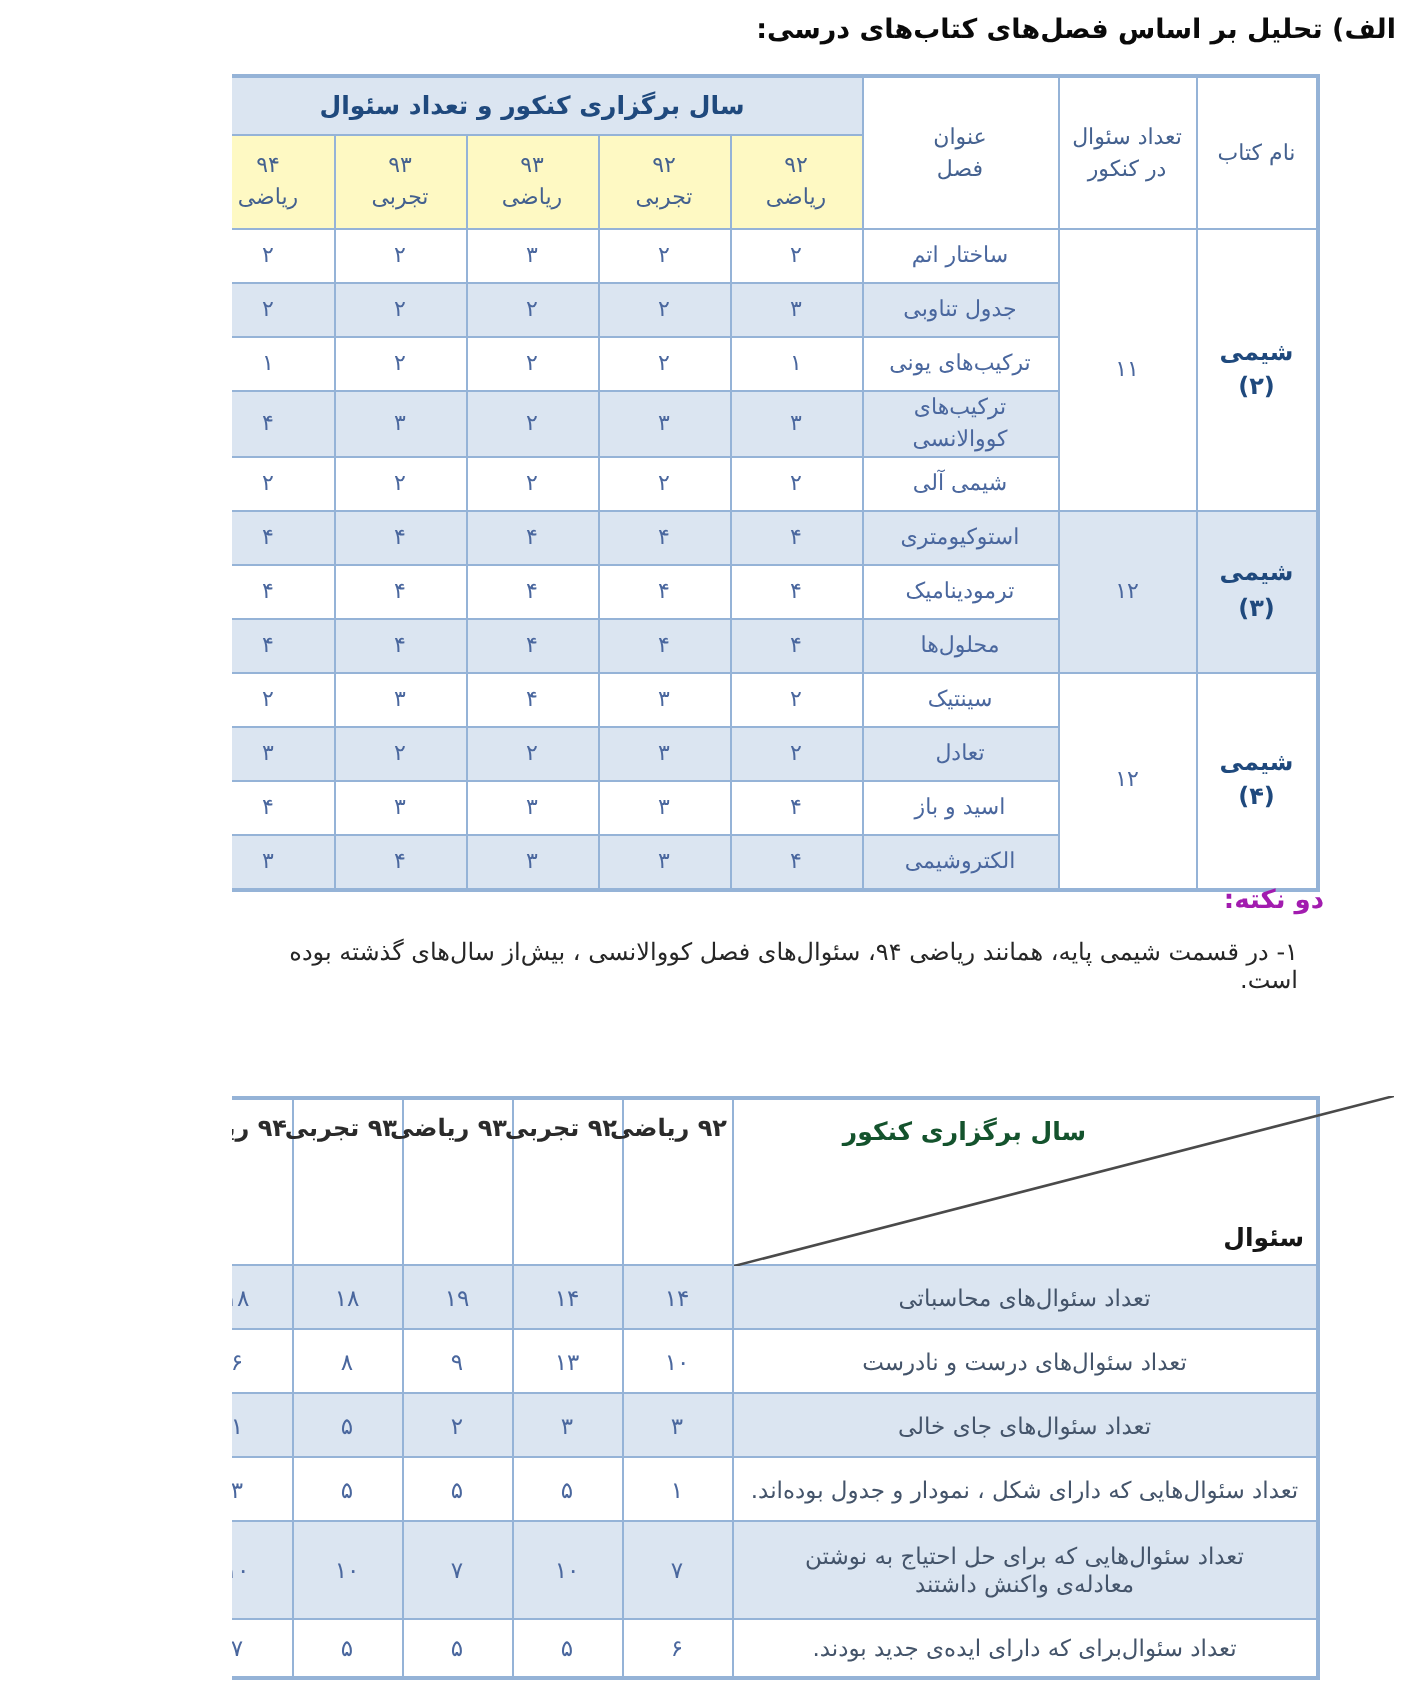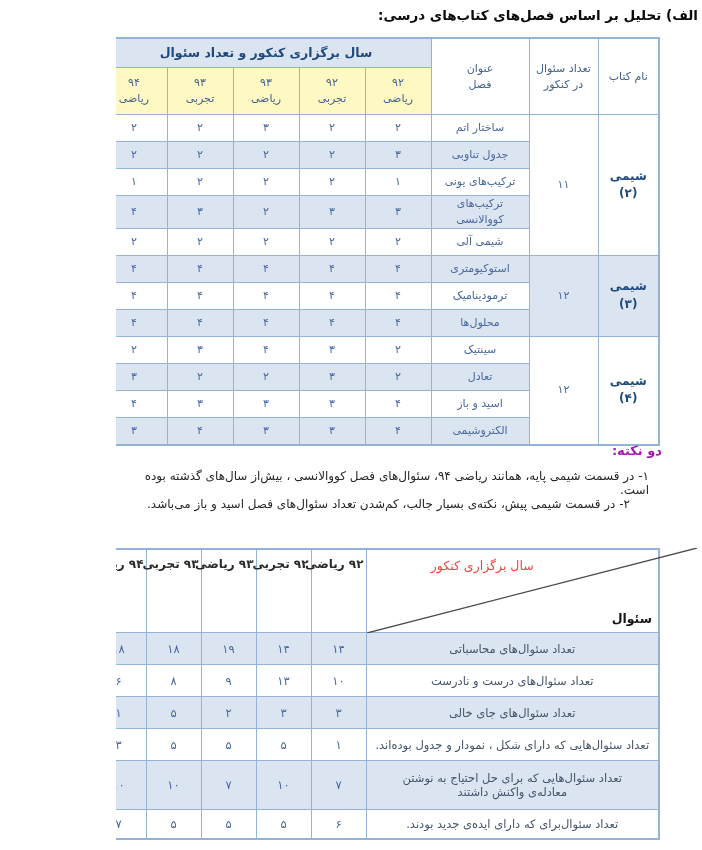--- a/index.html
+++ b/index.html
@@ -37,21 +37,21 @@
   #t2{position:absolute;top:548px;right:42px;width:623px;border:2px solid #95B3D7;}
   #t2 td{font-size:11.5px;color:#44546a;}
   #t2 .num{color:#4a679e;}
   #t2 .yh{vertical-align:top;padding-top:7px;font-weight:bold;color:#2b2b2b;font-size:12px;white-space:nowrap;}
   #t2 .yh.blue{color:#2C5AA0;}
   #t2 tr.zebra td{background:#DBE5F1;}
   #t2 .lbl{font-size:11.5px;}
   #t2 .vtop{vertical-align:top;padding-top:5px;}
   .diag-cell{position:relative;background:#fff;height:75px;padding:0;}
   .diag-line{position:absolute;left:0;bottom:-1px;width:330px;height:85px;pointer-events:none;}
-  .diag-top{position:absolute;top:8px;left:10px;right:70px;text-align:center;font-weight:normal;color:#ef4444;font-size:12.5px;}
+  .diag-top{position:absolute;top:8px;left:10px;right:70px;text-align:center;font-weight:bold;color:#14532d;font-size:12.5px;}
   .diag-bottom{position:absolute;bottom:6px;right:6px;font-weight:bold;color:#161616;font-size:12.5px;}
 </style>
 </head>
 <body>
 
 <div class="page">
 
   <h2 class="title" id="titleA">الف) تحلیل بر اساس فصل‌های کتاب‌های درسی:</h2>
 
   <table id="t1">
@@ -205,21 +205,20 @@
       <td>۳</td>
       <td>۴</td>
       <td>۳</td>
       <td>۳</td>
     </tr>
   </tbody>
     </table>
 
   <div id="notesHeading">دو نکته:</div>
   <div class="note" id="note1">۱- در قسمت شیمی پایه، همانند ریاضی ۹۴، سئوال‌های فصل کووالانسی ، بیش‌از سال‌های گذشته بوده است.</div>
-  <div class="note" id="note2">۲- در قسمت شیمی پیش، نکته‌ی بسیار جالب، کم‌شدن تعداد سئوال‌های فصل اسید و باز می‌باشد.</div>
 
 
   <table id="t2">
     <colgroup>
       <col style="width:293px">
       <col style="width:55px">
         <col style="width:55px">
         <col style="width:55px">
       <col style="width:55px">
         <col style="width:55px">

